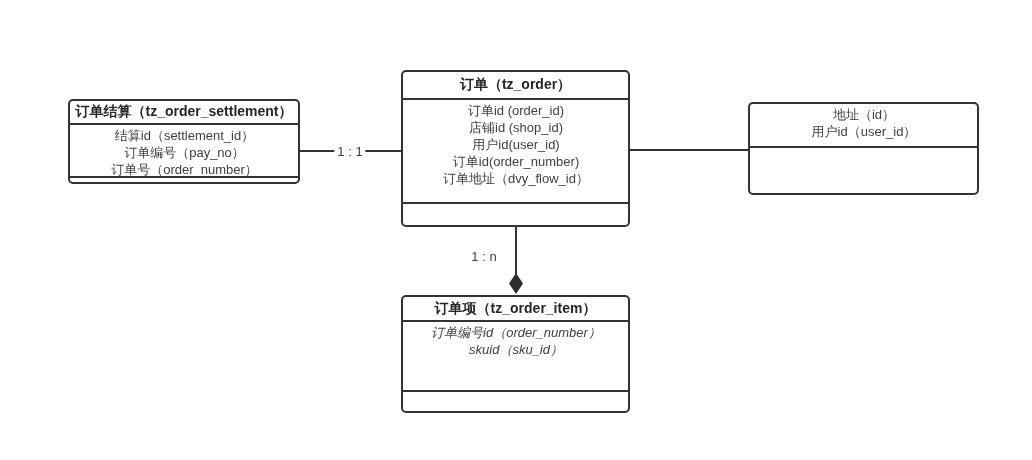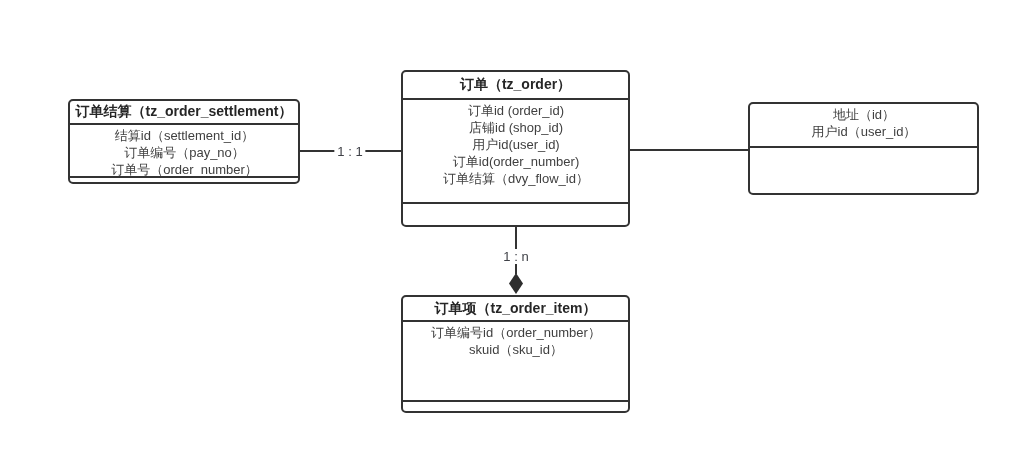--- a/index.html
+++ b/index.html
@@ -51,44 +51,44 @@
     <div class="entity-footer"></div>
   </div>
 
   <div class="entity" style="left:401px;top:70px;width:229px;height:157px;">
     <div class="entity-title" style="height:28px;">订单（tz_order）</div>
     <div class="entity-fields" style="height:104px;">
       <div class="field">订单id (order_id)</div>
       <div class="field">店铺id (shop_id)</div>
       <div class="field">用户id(user_id)</div>
       <div class="field">订单id(order_number)</div>
-      <div class="field">订单结算（dvy_flow_id）</div>
+      <div class="field">订单地址（dvy_flow_id）</div>
     </div>
     <div class="entity-footer"></div>
   </div>
 
   <div class="entity" style="left:748px;top:102px;width:231px;height:93px;">
     <div class="entity-fields" style="height:44px;">
       <div class="field">地址（id）</div>
       <div class="field">用户id（user_id）</div>
     </div>
     <div class="entity-footer"></div>
   </div>
 
   <div class="entity" style="left:401px;top:295px;width:229px;height:118px;">
     <div class="entity-title" style="height:25px;">订单项（tz_order_item）</div>
-    <div class="entity-fields" style="height:80px;">
+    <div class="entity-fields" style="height:70px;font-style:italic;">
       <div class="field">订单编号id（order_number）</div>
       <div class="field">skuid（sku_id）</div>
     </div>
     <div class="entity-footer"></div>
   </div>
 
   <div class="conn" style="left:300px;top:150px;width:101px;height:2px;"></div>
   <span class="conn-label" style="left:350px;top:144px;">1 : 1</span>
 
   <div class="conn" style="left:630px;top:149px;width:118px;height:2px;"></div>
 
   <div class="conn" style="left:515px;top:227px;width:2px;height:47px;"></div>
-  <span class="conn-label" style="left:516px;top:249px;">1 : n</span>
+  <span class="conn-label" style="left:484px;top:249px;">1 : n</span>
   <div class="diamond" style="left:509px;top:273px;width:14px;height:21px;"></div>
 
 </div>
 
 </body></html>

